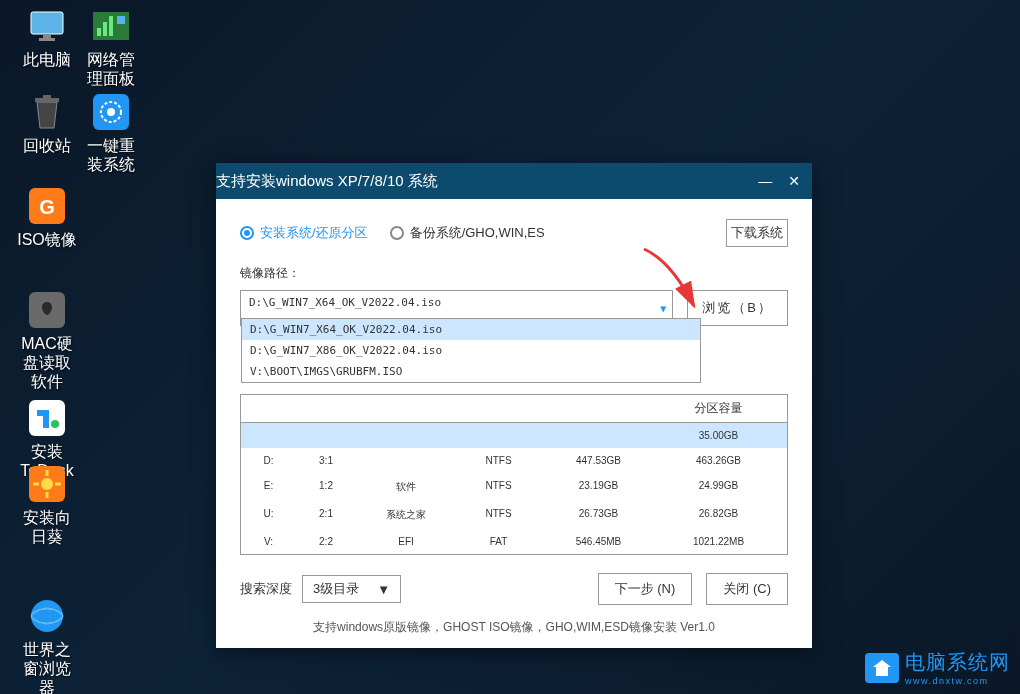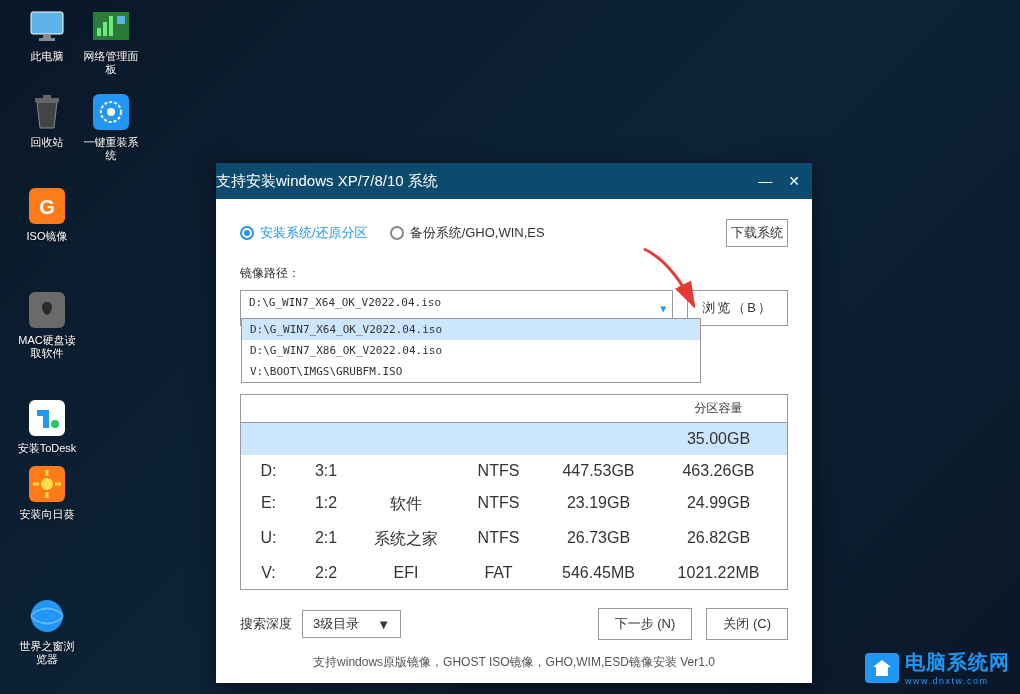--- a/index.html
+++ b/index.html
@@ -20,21 +20,21 @@
 }
 .desktop-icon .icon-box {
   width: 40px;
   height: 40px;
   margin: 0 auto 4px;
   display: flex;
   align-items: center;
   justify-content: center;
 }
 .desktop-icon .label {
-  font-size: 11px;
+  font-size: 16px;
   color: #fff;
   line-height: 1.2;
   text-shadow: 1px 1px 2px rgba(0,0,0,0.8);
 }
 .dialog {
   position: absolute;
   left: 216px;
   top: 163px;
   width: 596px;
   background: #fff;
@@ -163,21 +163,21 @@
   background: #fff;
   border-bottom: 1px solid #999;
   font-size: 12px;
 }
 .table-header > div {
   padding: 5px 4px;
   text-align: center;
 }
 .table-row {
   display: flex;
-  font-size: 16px;
+  font-size: 10px;
 }
 .table-row > div {
   padding: 7px 4px;
   text-align: center;
 }
 .table-row.highlight { background: #cde6ff; }
 .col-drive { width: 55px; }
 .col-num { width: 60px; }
 .col-label { width: 100px; }
 .col-fs { width: 85px; }
@@ -232,21 +232,21 @@
   width: 34px;
   height: 30px;
   background: #2196f3;
   border-radius: 4px;
   position: relative;
   display: flex;
   align-items: center;
   justify-content: center;
 }
 .watermark-text { display: flex; flex-direction: column; }
-.watermark-text .zh { color: #2196f3; font-size: 20px; font-weight: bold; letter-spacing: 1px; }
+.watermark-text .zh { color: #2196f3; font-size: 20px; font-weight: normal; letter-spacing: 1px; }
 .watermark-text .url { color: #2196f3; font-size: 9px; letter-spacing: 1.5px; }
 .blue-link { color: #2196f3; }
 </style>
 </head>
 <body>
 
 <div class="desktop-icon" style="left:16px; top:6px">
   <div class="icon-box">
       <svg width="36" height="32" viewBox="0 0 36 32">
         <rect x="2" y="2" width="32" height="22" rx="2" fill="#5bb3e8" stroke="#fff"></rect>

